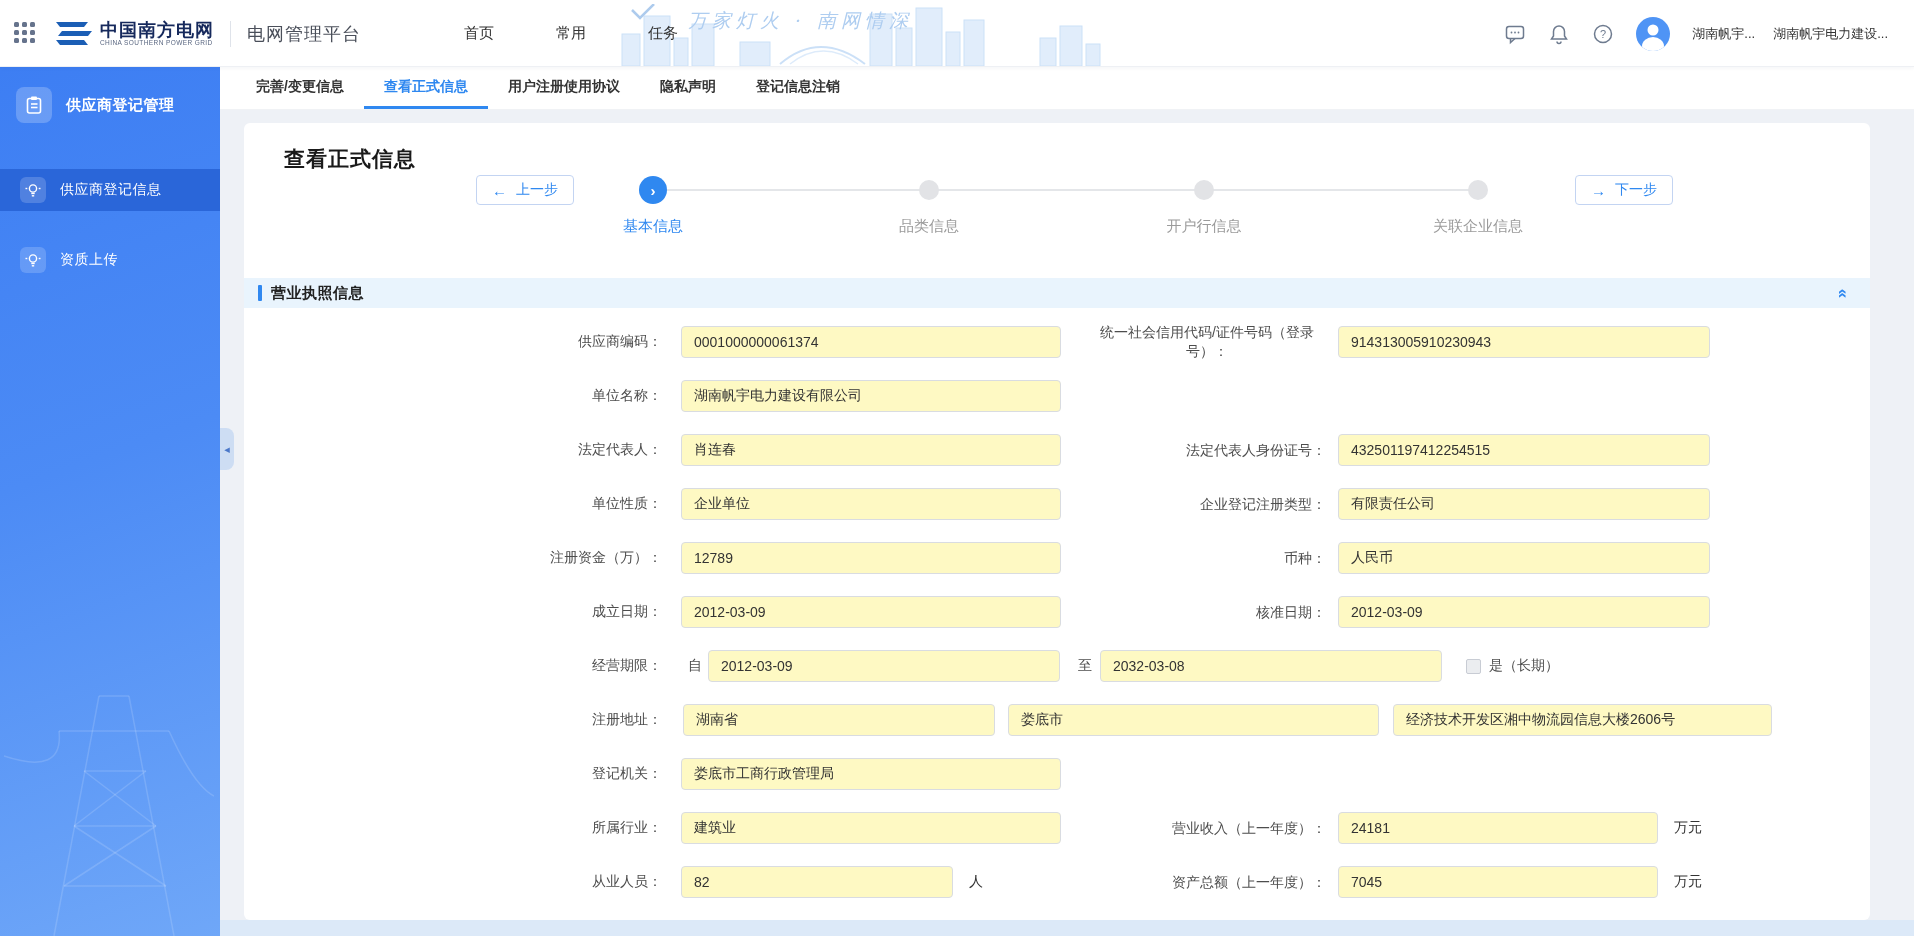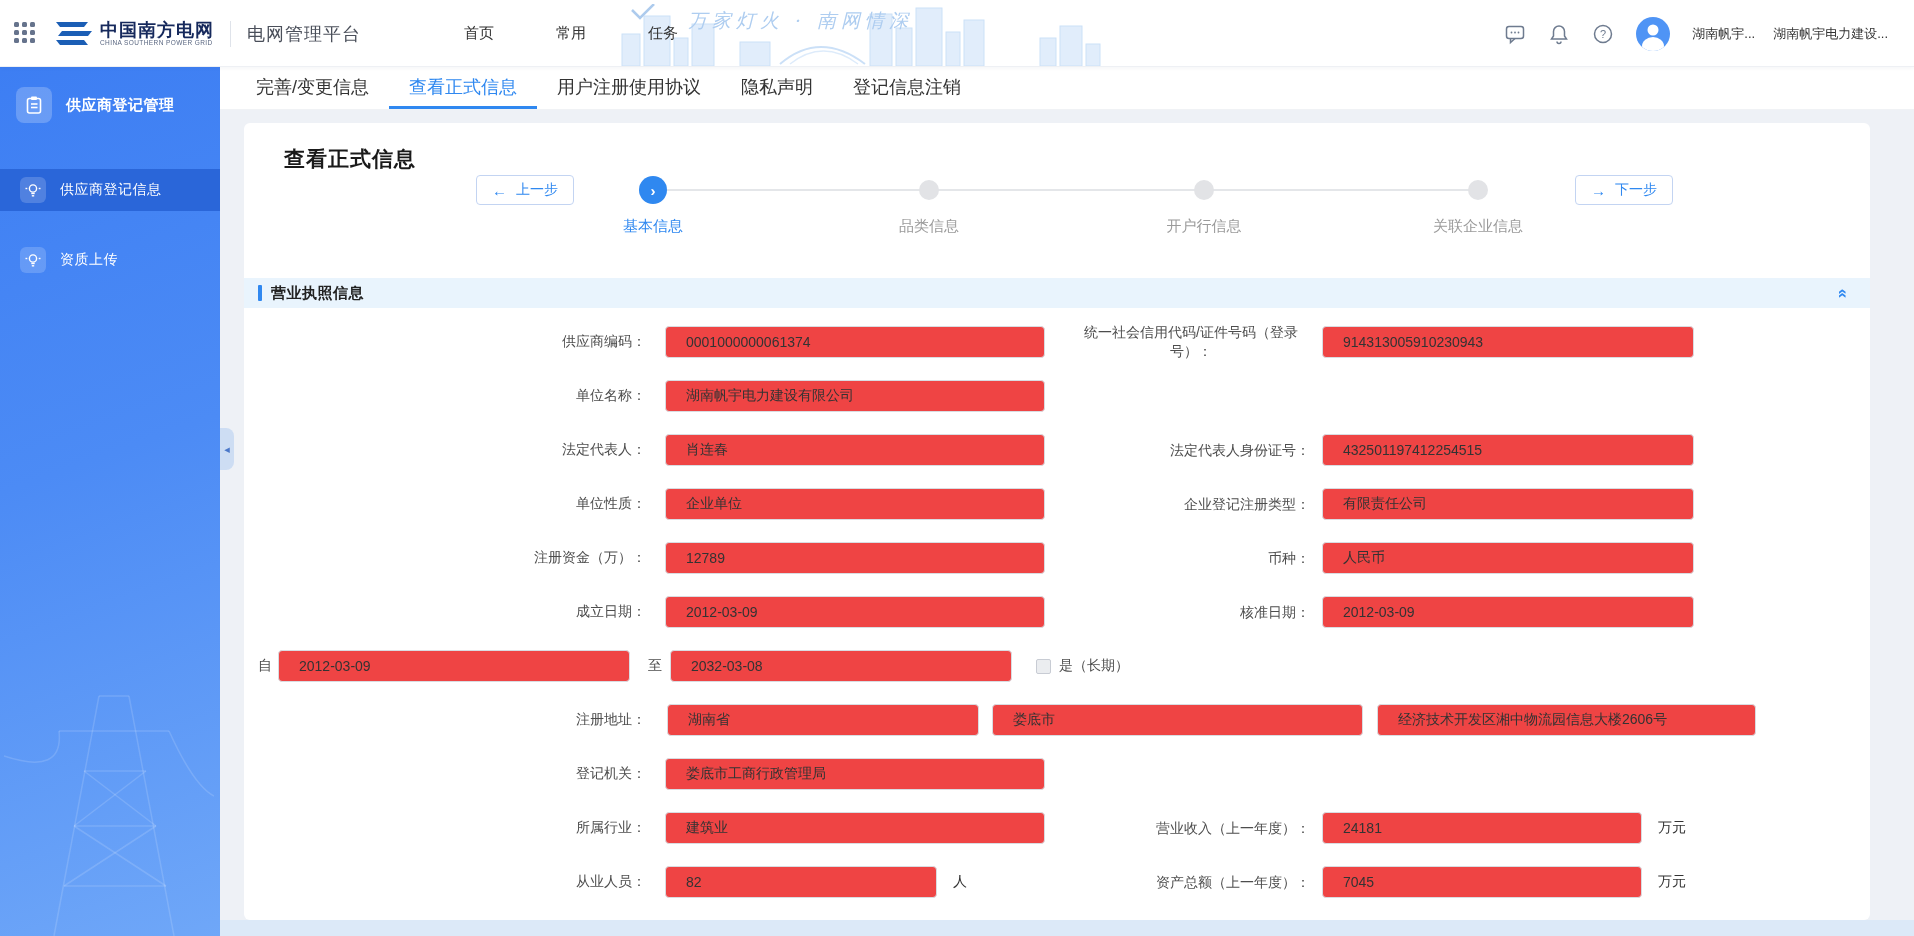--- a/index.html
+++ b/index.html
@@ -37,21 +37,21 @@
   .sb-item.active { background:#2a66d9; }
   .sb-item-icon { width:26px; height:26px; border-radius:6px; background:rgba(255,255,255,.18); display:flex; align-items:center; justify-content:center; }
   .sb-item-label { color:#fff; font-size:14px; letter-spacing:.5px; }
   .tower-art { position:absolute; left:4px; bottom:0; opacity:.9; }
   .collapse-handle { position:absolute; left:220px; top:428px; width:14px; height:42px; background:#cdddf3;
     border-radius:0 8px 8px 0; display:flex; align-items:center; justify-content:center; color:#4a77c9; font-size:11px; cursor:pointer; z-index:25; }
 
   
   .main { position:absolute; left:220px; top:67px; width:1694px; height:869px; background:#eef1f6; }
   .tabbar { height:43px; background:#fff; display:flex; align-items:stretch; padding-left:16px; border-bottom:1px solid #f0f2f5; }
-  .tab { display:flex; align-items:center; padding:0 20px; font-size:18px; color:#333; cursor:pointer; border-bottom:3px solid transparent; }
+  .tab { display:flex; align-items:center; padding:0 20px; font-size:14px; color:#333; cursor:pointer; border-bottom:3px solid transparent;font-weight:bold; }
   .tab.active { color:#2f88f0; border-bottom-color:#2f88f0; }
 
   .card { position:absolute; left:24px; top:56px; width:1626px; height:797px; background:#fff; border-radius:6px; overflow:hidden; }
   .page-title { position:absolute; left:40px; top:22px; font-size:21px; font-weight:bold; color:#1a1a1a; letter-spacing:1px; }
 
   .step-btn { position:absolute; top:52px; height:30px; display:flex; align-items:center; gap:9px; padding:0 15px;
     background:#fff; border:1px solid #c3d4f2; border-radius:4px; color:#2f88f0; font-size:14px; cursor:pointer; }
   .step-btn .arr { font-size:15px; line-height:1; }
   .btn-prev { left:232px; }
   .btn-next { left:1331px; }
@@ -61,27 +61,27 @@
     color:#fff; font-size:15px; font-weight:bold; }
   .step-label { position:absolute; top:94px; width:180px; text-align:center; font-size:15px; color:#9b9b9b; cursor:pointer; }
   .step-label.active { color:#2f88f0; }
 
   .section-bar { position:absolute; left:0; top:155px; width:100%; height:30px; background:#e9f4fd; display:flex; align-items:center; }
   .section-accent { width:4px; height:16px; background:#2f88f0; margin-left:14px; border-radius:1px; }
   .section-title { margin-left:9px; font-size:15px; font-weight:bold; color:#222; letter-spacing:.5px; }
   .section-collapse { position:absolute; right:22px; color:#2f88f0; font-size:17px; font-weight:bold; transform:rotate(90deg); cursor:pointer; line-height:1; }
 
   .form { position:absolute; left:0; top:192px; width:100%; }
-  .frow { display:flex; align-items:center; height:54px; }
+  .frow { display:flex; align-items:center; height:54px;margin-left:16px; }
   .lgroup { flex:0 0 813px; display:flex; align-items:center; }
   .flabel { flex:0 0 414px; padding-right:12px; text-align:right; font-size:14px; color:#4d4d4d; }
   .rlabel { flex:0 0 265px; padding-right:12px; text-align:right; font-size:14px; color:#4d4d4d; line-height:1.35; display:flex; justify-content:flex-end; align-items:center; }
   .rlabel span { display:inline-block;text-align:center; }
   .rlabel .narrow { width:238px; }
-  .ipt { height:32px; background:#ef4444; border:1px solid #d9dce1; border-radius:4px; padding:0 20px; font-size:14px; color:#333; outline:none; }
+  .ipt { height:32px; background:#fef9c3; border:1px solid #d9dce1; border-radius:4px; padding:0 12px; font-size:14px; color:#333; outline:none; }
   .ml7 { margin-left:7px; } .ml9 { margin-left:9px; } .ml13 { margin-left:13px; } .ml14 { margin-left:14px; } .ml6 { margin-left:6px; } .ml18 { margin-left:18px; } .ml8 { margin-left:8px; } .ml24 { margin-left:24px; }
   .w380{width:380px} .w372{width:372px} .w352{width:352px} .w342{width:342px} .w343{width:272px}
   .w312{width:312px} .w309{width:371px} .w379{width:379px} .w320{width:320px}
   .unit { margin-left:16px; font-size:14px; color:#333; }
   .mini { font-size:14px; color:#4d4d4d; }
   .checkbox { width:15px; height:15px; background:#ebedf0; border:1px solid #c8ccd4; border-radius:2px; cursor:pointer; }
   .cblabel { margin-left:8px; font-size:14px; color:#4d4d4d; }
 
   .bottom-strip { position:absolute; left:0; bottom:0; width:100%; height:16px; background:#dce9f8; }
 </style>
@@ -338,20 +338,21 @@
             <div class="flabel">成立日期：</div>
             <input class="ipt ml7 w380" readonly="" value="2012-03-09" style="">
           </div>
           <div class="rlabel">
               <span>核准日期：</span>
             </div>
           <input class="ipt w372" readonly="" value="2012-03-09" style="">
         </div>
 
         <div class="frow">
+          <div class="flabel">经营期限：</div>
           <span class="mini ml14">自</span>
           <input class="ipt ml6 w352" readonly="" value="2012-03-09" style="">
           <span class="mini ml18">至</span>
           <input class="ipt ml8 w342" readonly="" value="2032-03-08" style="">
           <span class="checkbox ml24"></span>
           <span class="cblabel">是（长期）</span>
         </div>
 
         <div class="frow">
           <div class="flabel">注册地址：</div>

